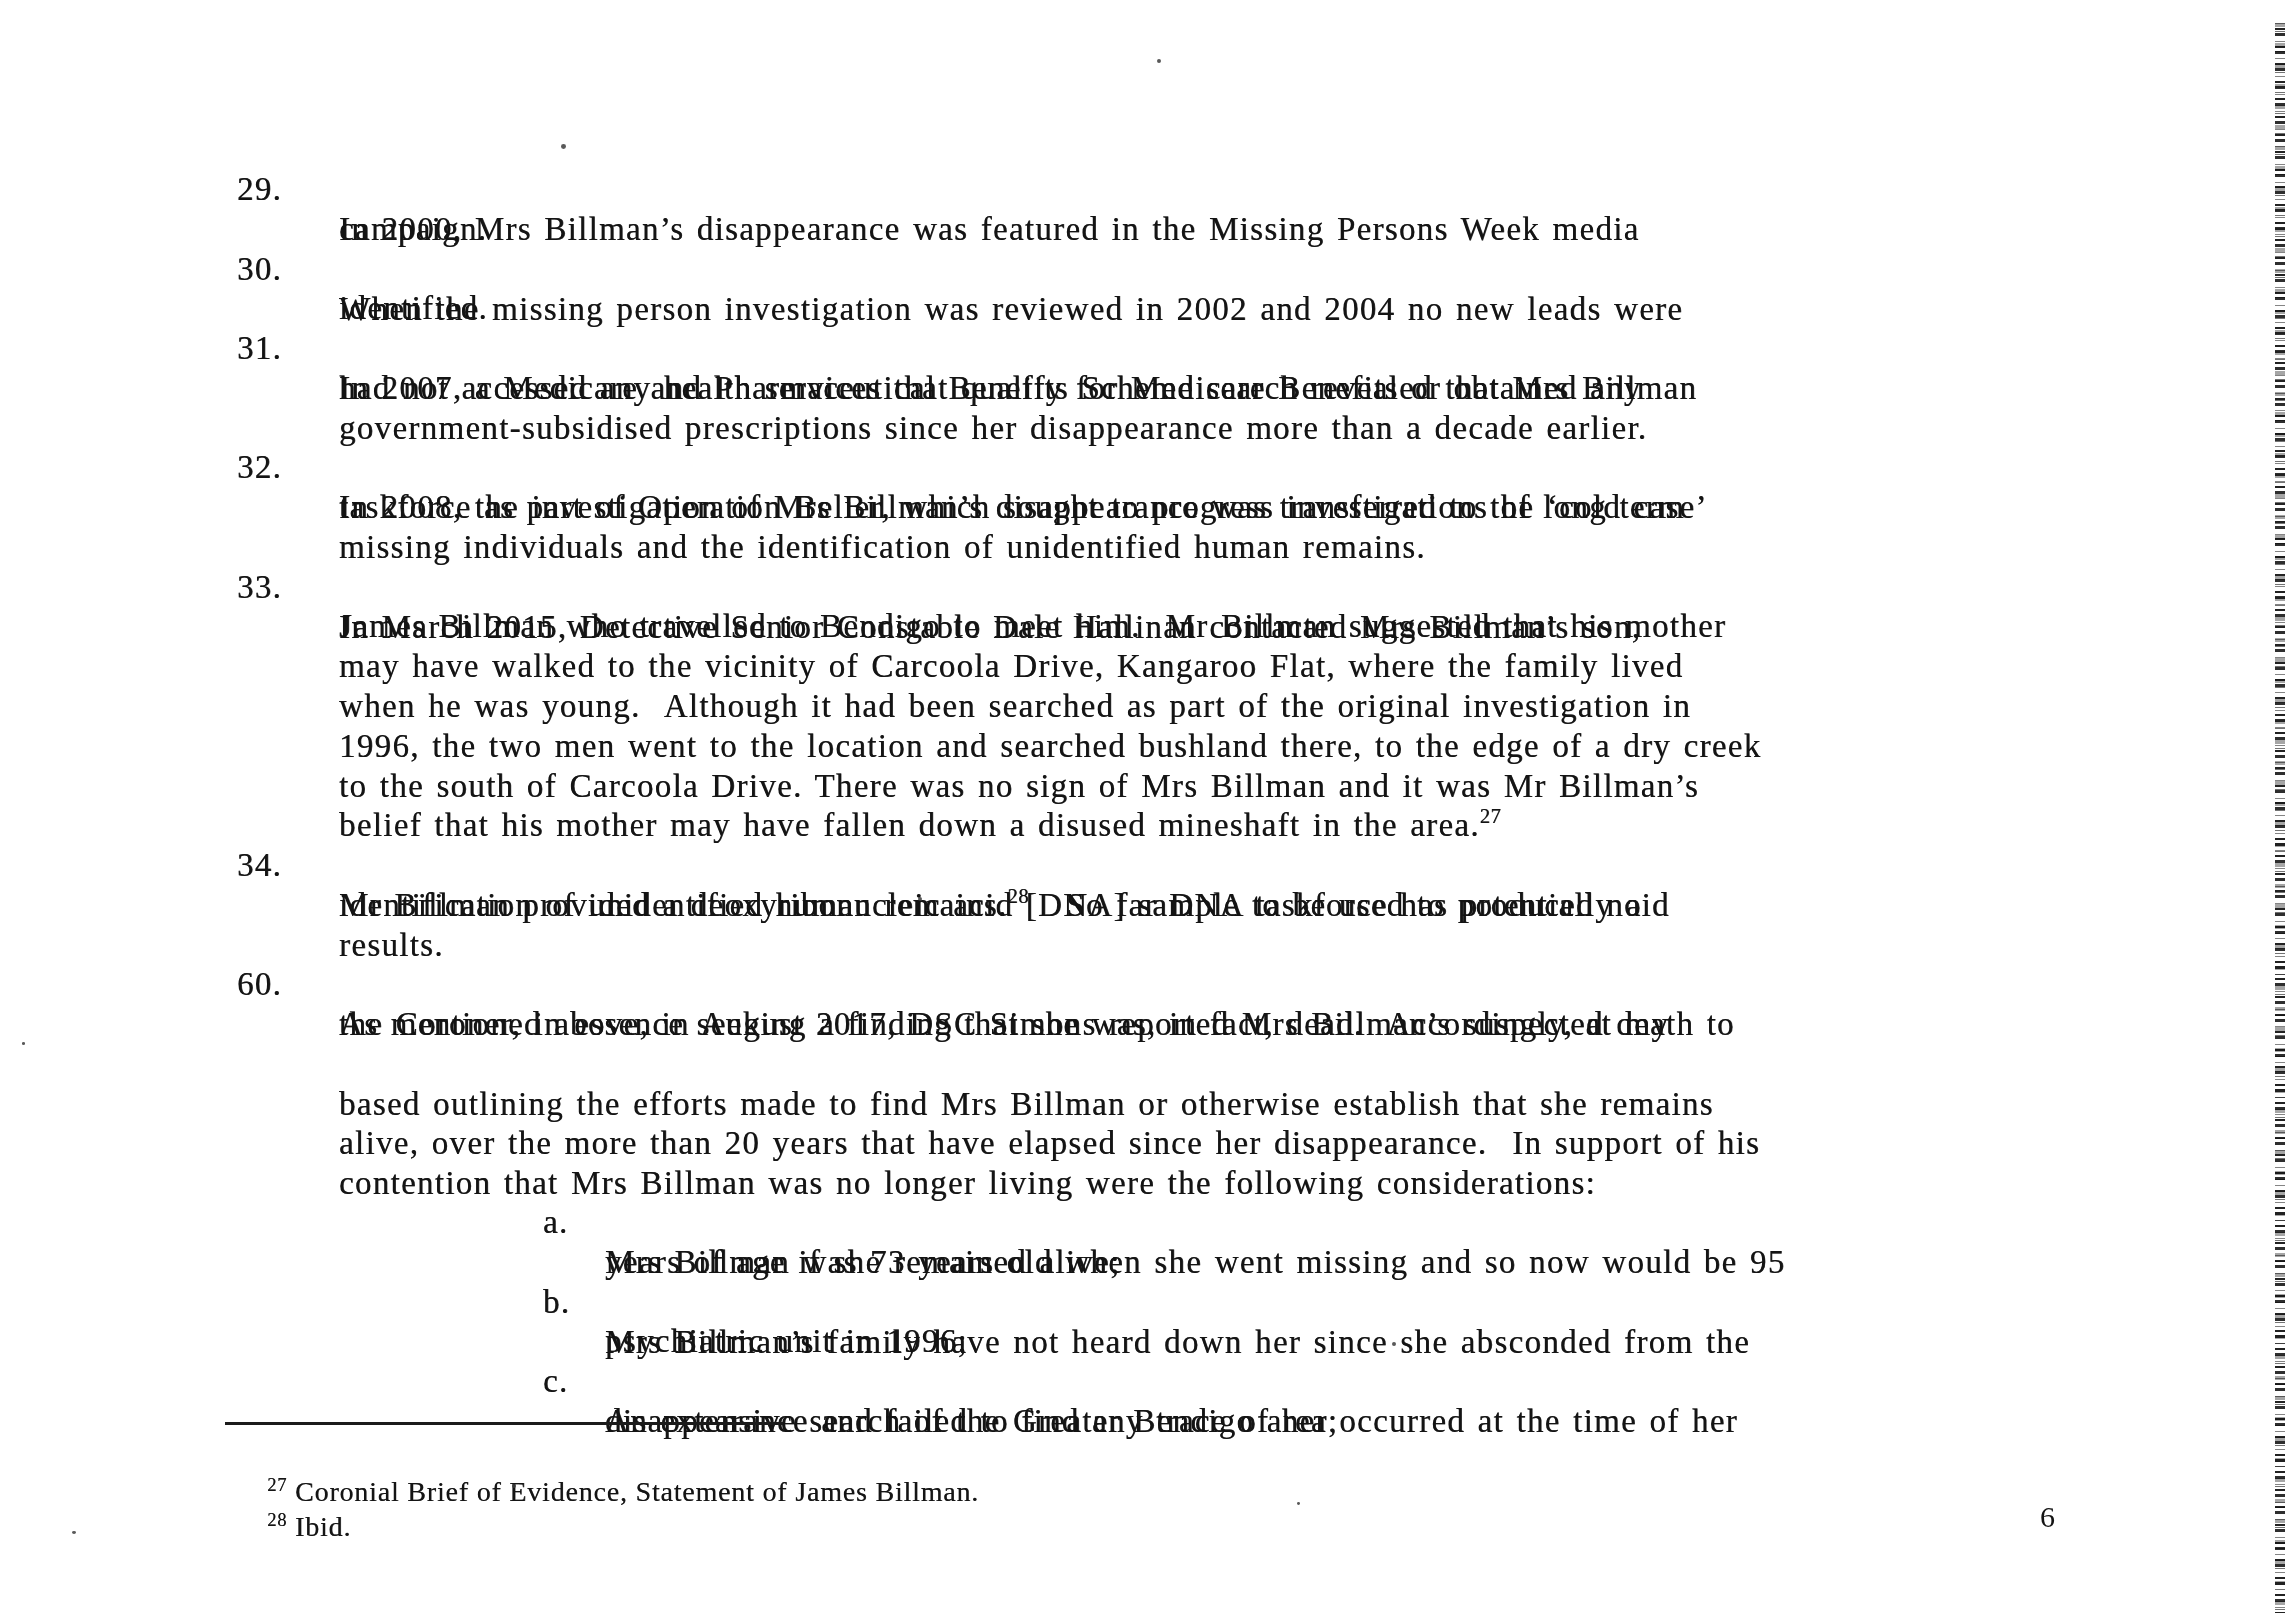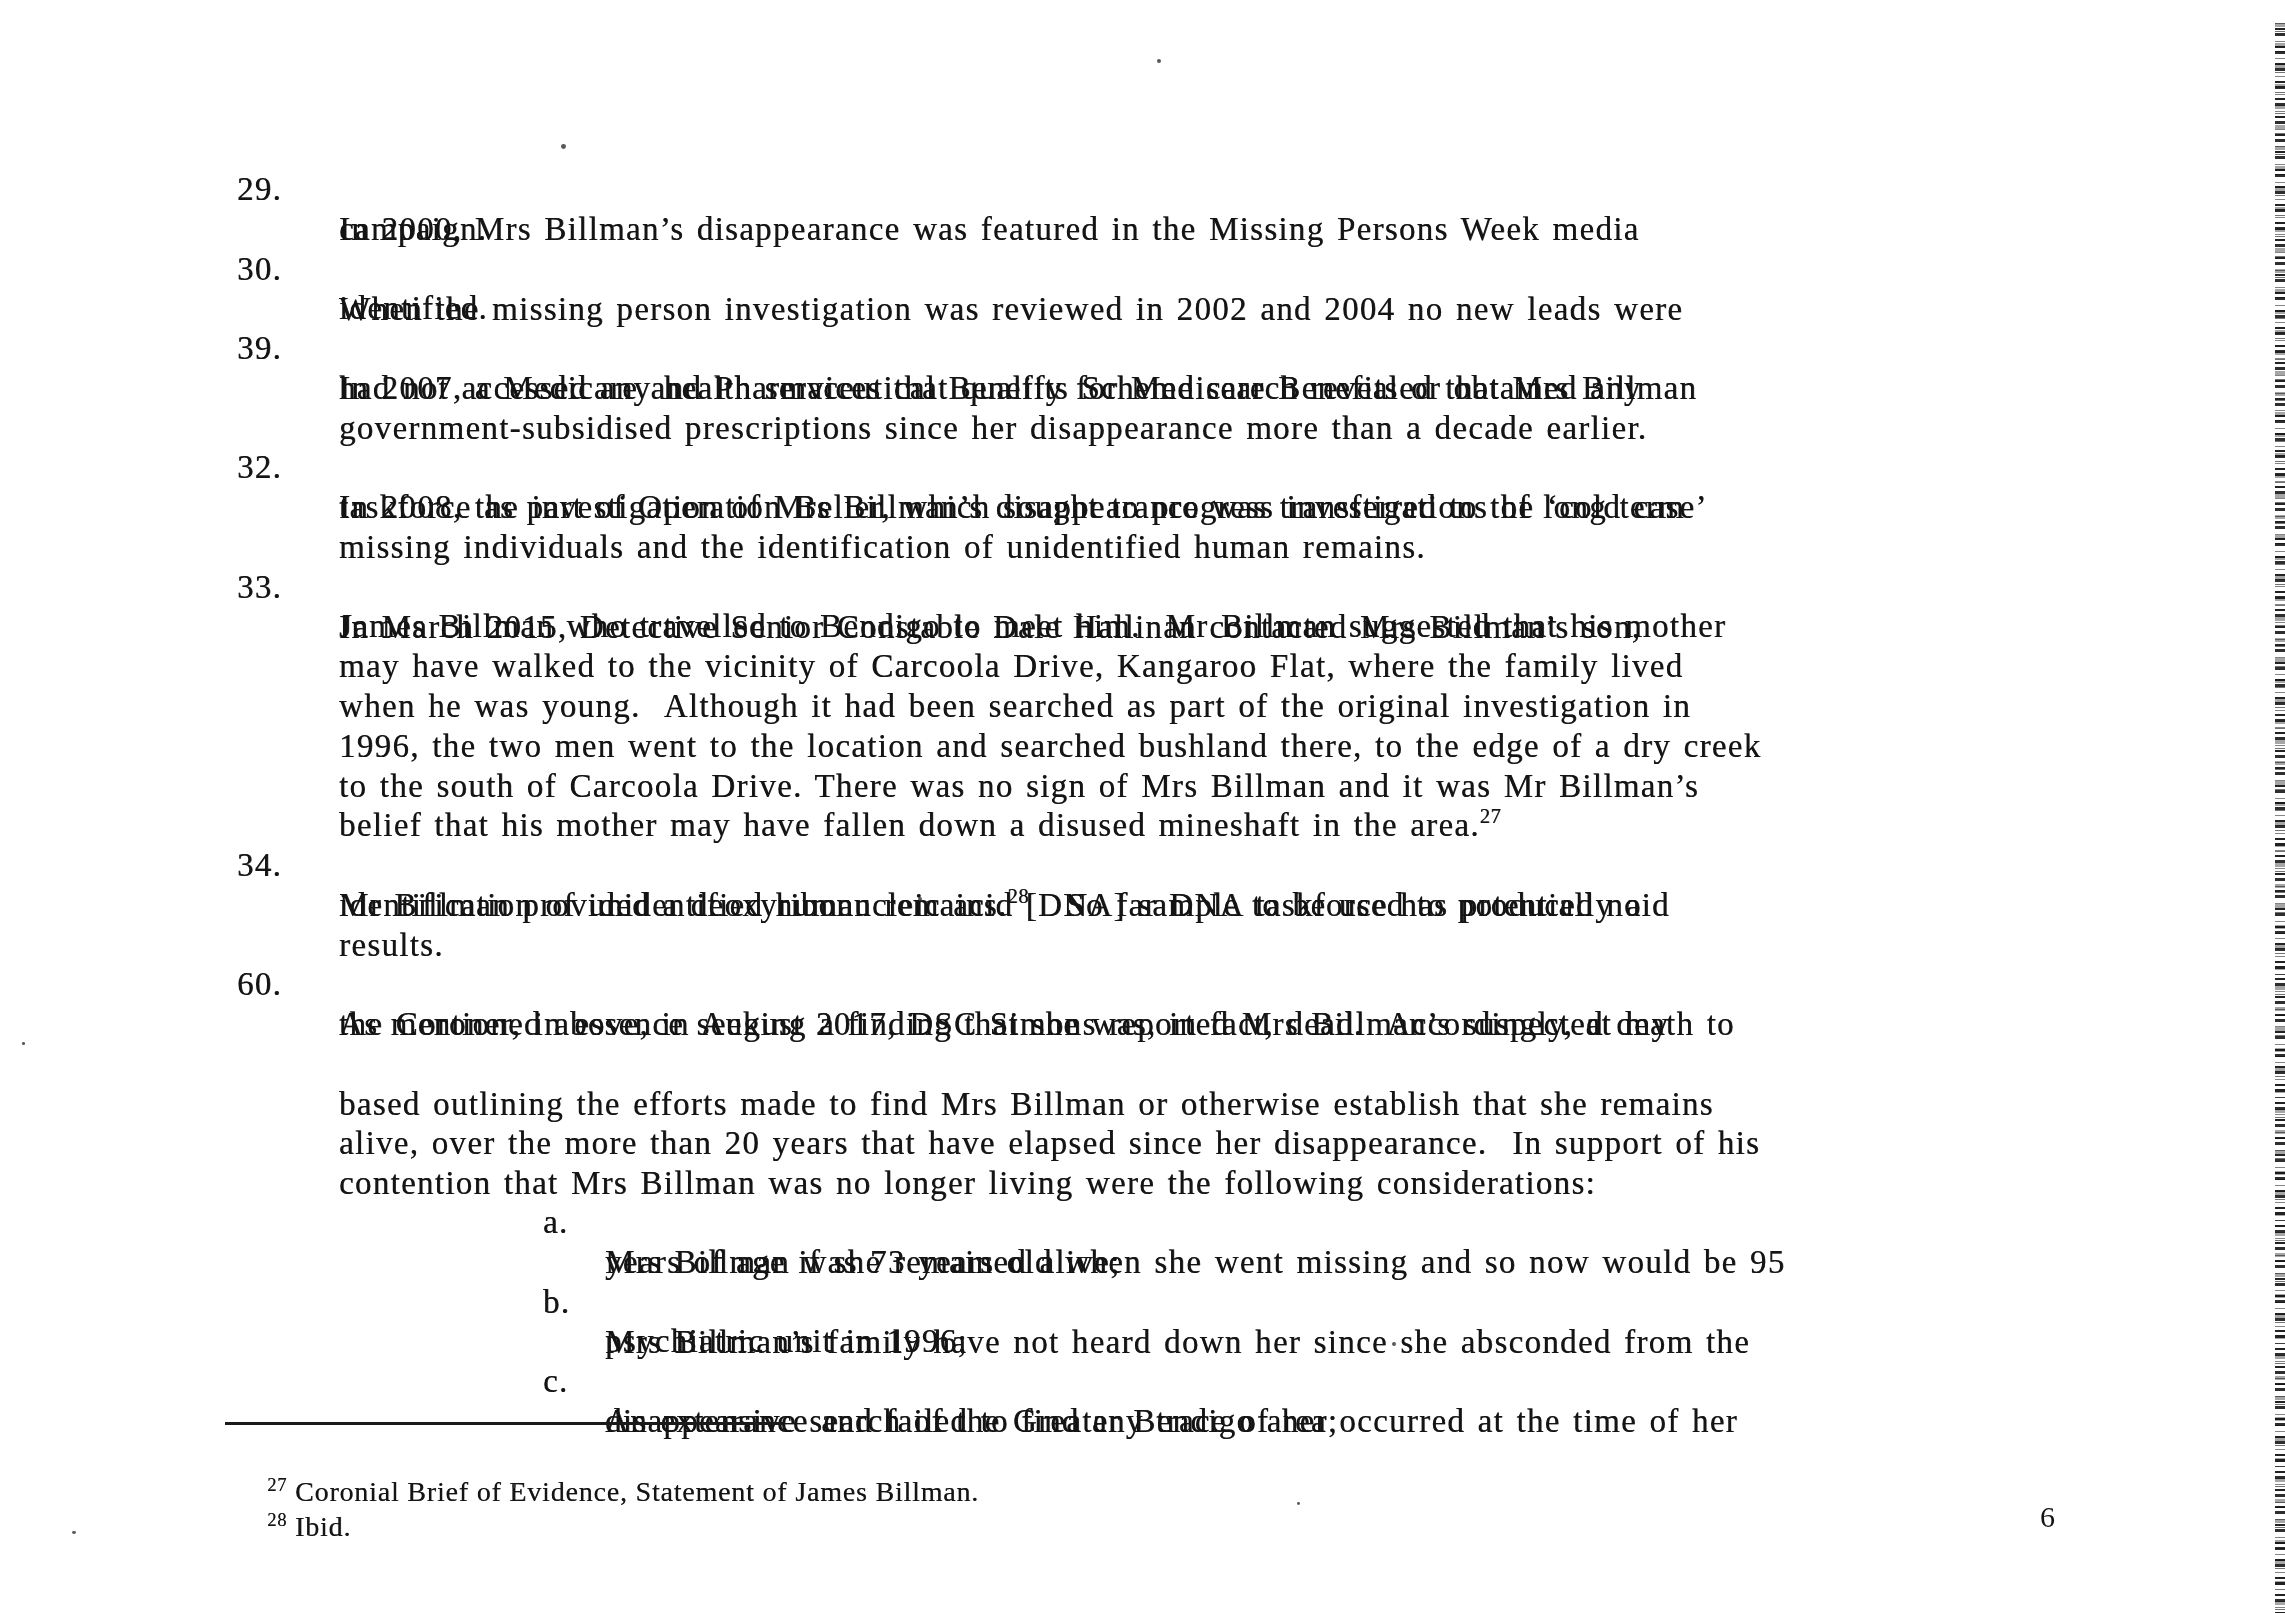--- a/index.html
+++ b/index.html
@@ -98,21 +98,21 @@
 
   <div class="line" style="top:209px">
     <span class="pnum">30.</span>
     <span class="txt">When the missing person investigation was reviewed in 2002 and 2004 no new leads were</span>
   </div>
   <div class="line" style="top:248px">
     <span class="txt">identified.</span>
   </div>
 
   <div class="line" style="top:288px">
-    <span class="pnum">39.</span>
+    <span class="pnum">31.</span>
     <span class="txt">In 2007, a Medicare and Pharmaceutical Benefits Scheme search revealed that Mrs Billman</span>
   </div>
   <div class="line" style="top:328px">
     <span class="txt">had not accessed any health services that qualify for Medicare Benefits or obtained any</span>
   </div>
   <div class="line" style="top:368px">
     <span class="txt">government-subsidised prescriptions since her disappearance more than a decade earlier.</span>
   </div>
 
   <div class="line" style="top:407px">

